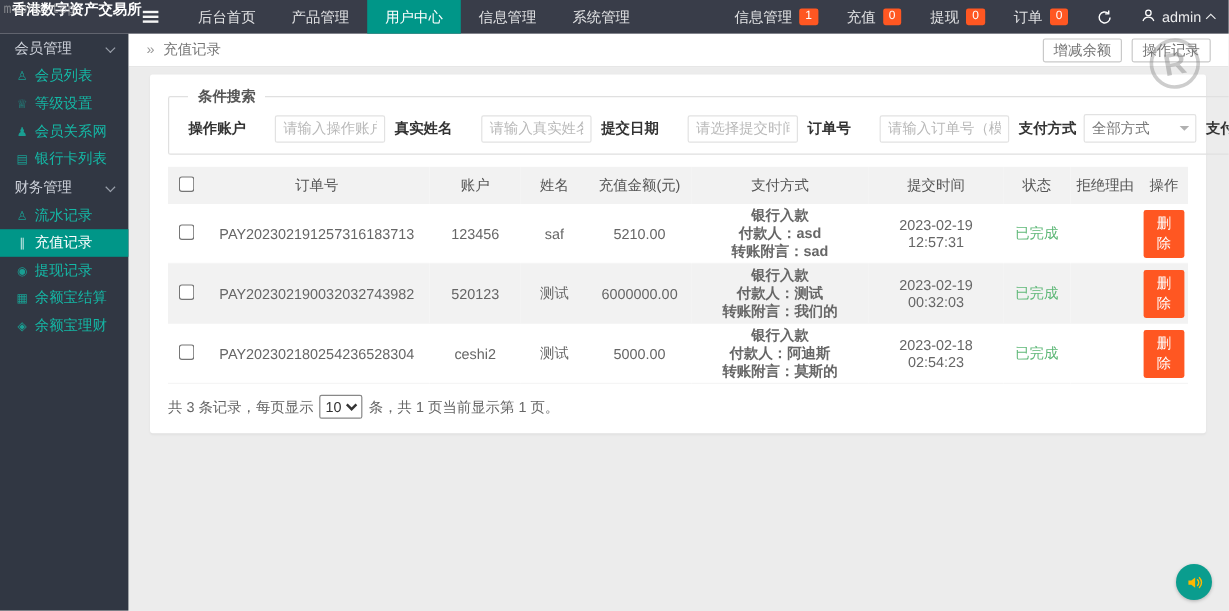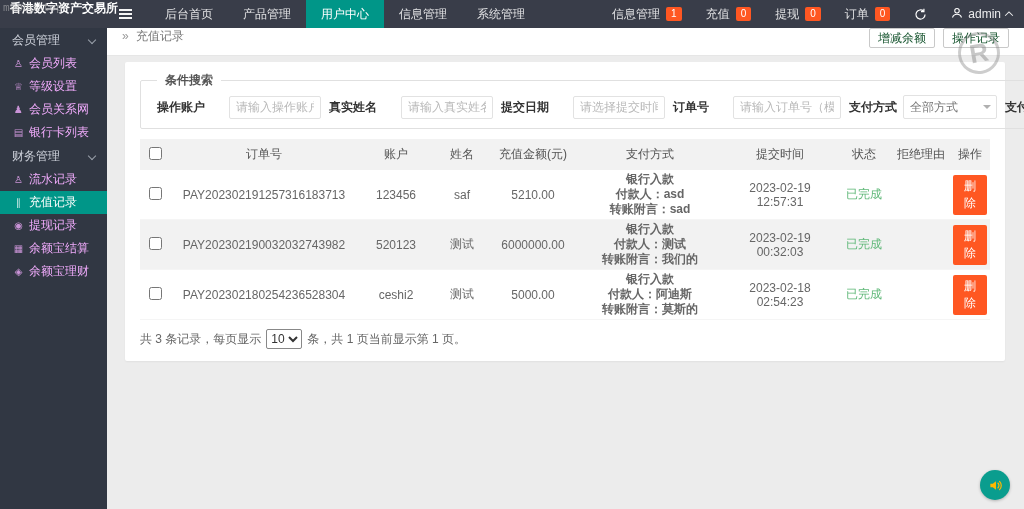--- a/index.html
+++ b/index.html
@@ -20,30 +20,30 @@
   .refresh { padding:0 12px; cursor:pointer; display:flex; align-items:center; }
   .user { padding:0 12px; display:flex; align-items:center; gap:5px; cursor:pointer; color:rgba(255,255,255,.9); }
   .chev { display:inline-block; width:6px; height:6px; border-right:1px solid currentColor; border-bottom:1px solid currentColor; }
   .chev.up { transform:rotate(-135deg) translate(-1px,-1px); }
   .chev.down { transform:rotate(45deg); }
 
   
   aside { position:absolute; top:28px; left:0; bottom:0; width:107px; background:#313743; z-index:5; }
   .side-sec-title { position:relative; height:24px; line-height:24px; padding-left:12px; color:#cfd3dc; cursor:pointer; }
   .side-sec-title .chev { position:absolute; right:12px; top:9px; color:#9aa0ab; }
-  .side-item { position:relative; height:23px; line-height:23px; padding-left:12px; color:#f0abfc; cursor:pointer; white-space:nowrap; }
+  .side-item { position:relative; height:23px; line-height:23px; padding-left:12px; color:#14b8a6; cursor:pointer; white-space:nowrap; }
   .side-item .s-icon { display:inline-block; width:13px; font-size:10px; opacity:.8; margin-right:4px; text-align:center; }
   .side-item.active { background:#009688; color:#fff; }
 
   
   main { position:absolute; top:28px; left:107px; right:0; bottom:0; background:#ececec; overflow:hidden; }
-  .crumbbar { height:28px; background:#fff; display:flex; padding:0 15px; color:#777; border-bottom:1px solid #e6e6e6; }
+  .crumbbar { height:28px; background:#fff; display:flex; align-items:center; padding:0 15px; color:#777; border-bottom:1px solid #e6e6e6; }
   .crumb i { font-style:normal; color:#999; margin-right:4px; }
   .crumb-btns { margin-left:auto; display:flex; gap:8px; }
-  .mini-btn { background:#fff; border:1px solid #c9c9c9; border-radius:2px; height:20px; line-height:18px; padding:0 8px; font-size:12px; color:#14532d; cursor:pointer; }
+  .mini-btn { background:#fff; border:1px solid #c9c9c9; border-radius:2px; height:20px; line-height:18px; padding:0 8px; font-size:12px; color:#737373; cursor:pointer; }
 
   .card { margin:6px 19px 0 18px; background:#fff; border-radius:2px; padding:10px 15px 12px; box-shadow:0 1px 2px rgba(0,0,0,.05); }
   fieldset { border:1px solid #e0e0e0; border-radius:2px; padding:6px 8px 9px; margin-bottom:10px; }
   legend { font-size:12px; color:#555; padding:0 8px; margin-left:8px;font-weight:bold; }
   .fields { display:flex; align-items:center; white-space:nowrap; }
   .f-label { font-weight:bold; color:#333; margin:0 6px 0 8px; }
   .f-input { width:92px; height:23px; border:1px solid #e2e2e2; border-radius:2px; padding:0 6px; font-size:12px; color:#666; font-family:inherit;margin-left:18px; }
   .f-input::placeholder { color:#b9b9b9; }
   .f-input.wide { width:108px; }
   .f-select { position:relative; width:94px; height:24px; border:1px solid #e2e2e2; border-radius:2px; display:flex; align-items:center; padding:0 16px 0 6px; color:#777; cursor:pointer;text-align:right; }

